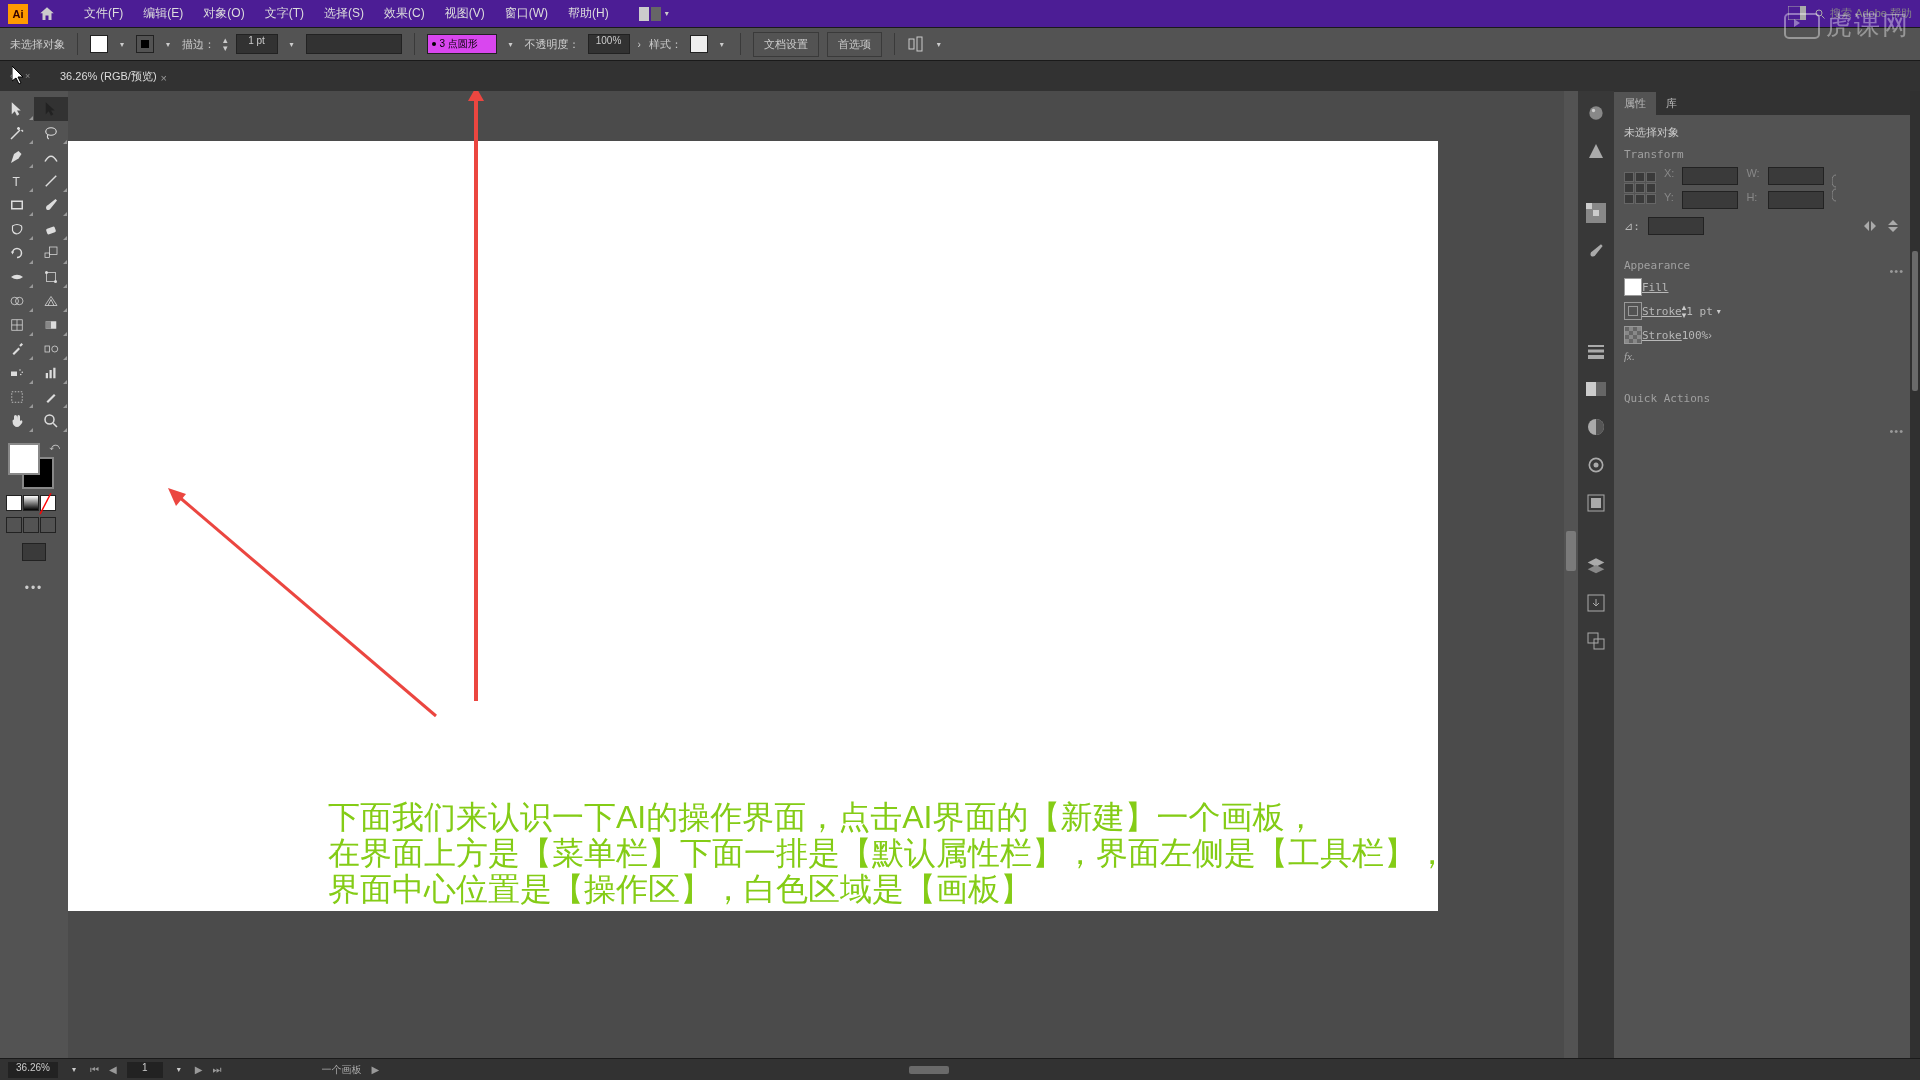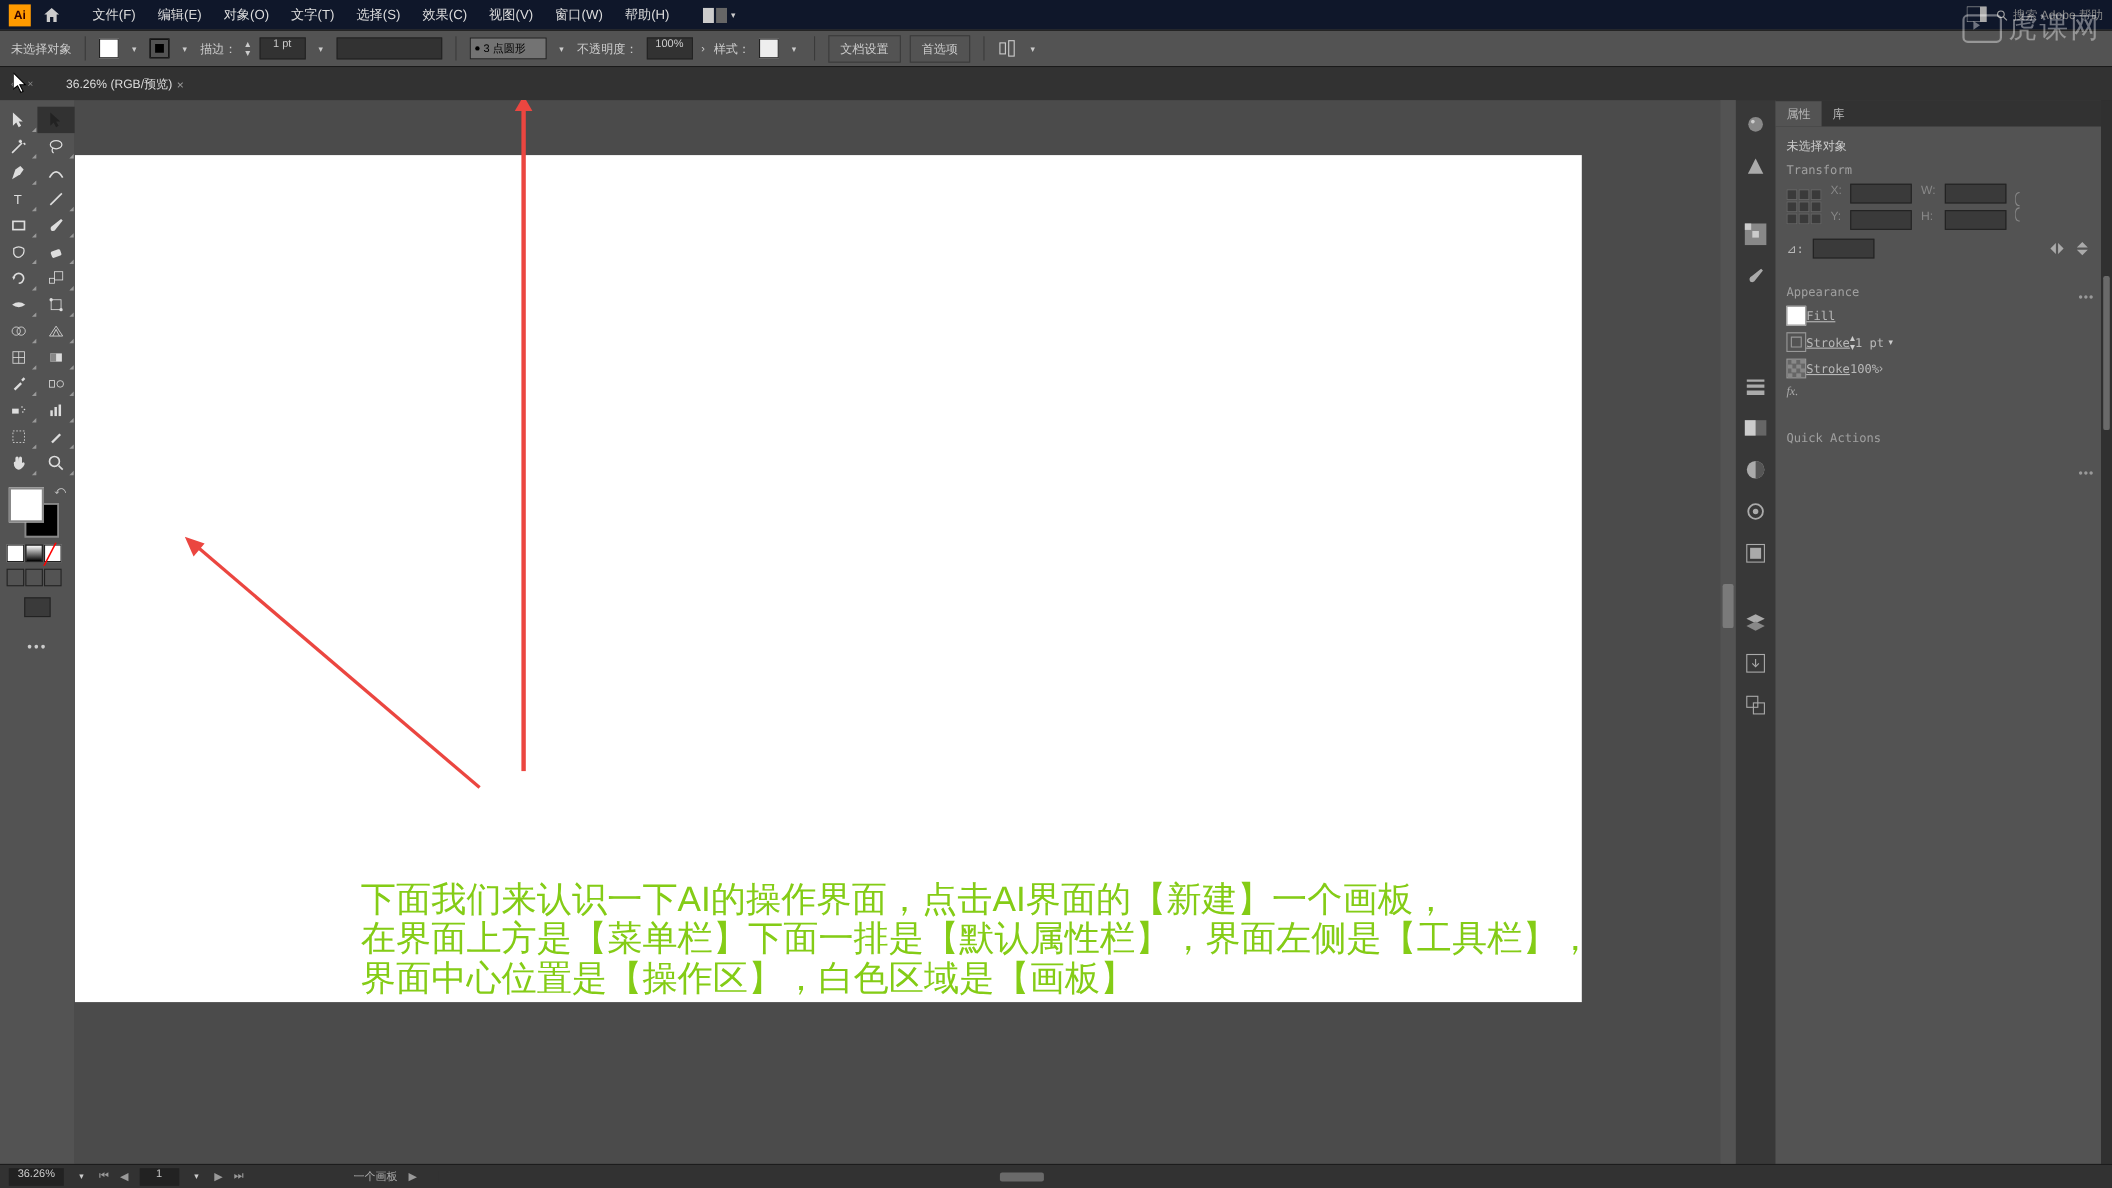--- a/index.html
+++ b/index.html
@@ -1,35 +1,35 @@
 <!DOCTYPE html>
 <html><head>
 <meta charset="utf-8">
 <style>
 * { margin: 0; padding: 0; box-sizing: border-box; font-family: "Microsoft YaHei", sans-serif; }
 body { background: #323232; color: #ccc; font-size: 12px; overflow: hidden; width: 1920px; height: 1080px; }
-.menubar { height: 27px; background: #0f172a; display: flex; align-items: center; padding: 0 8px; }
+.menubar { height: 27px; background: #4c1d95; display: flex; align-items: center; padding: 0 8px; }
 .ai-logo { width: 20px; height: 20px; background: #ff9a00; display: flex; align-items: center; justify-content: center; color: #330000; font-weight: bold; font-size: 11px; margin-right: 10px; }
 .home-icon { width: 18px; height: 18px; margin-right: 18px; cursor: pointer; }
 .menu-item { padding: 0 10px; cursor: pointer; color: #ddd; }
 .right-menu { margin-left: auto; display: flex; gap: 8px; }
 .search-box { display: flex; align-items: center; gap: 4px; color: #888; font-size: 11px; }
 .watermark { position: absolute; top: 8px; right: 10px; font-size: 26px; color: rgba(255,255,255,0.4); font-weight: 300; letter-spacing: 2px; display: flex; align-items: center; gap: 6px; }
 .watermark-box { width: 36px; height: 26px; border: 2px solid rgba(255,255,255,0.4); border-radius: 5px; position: relative; }
 .watermark-box::after { content: ""; position: absolute; left: 8px; top: 4px; border-left: 6px solid rgba(255,255,255,0.4); border-top: 4px solid transparent; border-bottom: 4px solid transparent; }
 
 .optionsbar { height: 34px; background: #535353; border-top: 1px solid #1a1a1a; border-bottom: 1px solid #1a1a1a; display: flex; align-items: center; padding: 0 10px; gap: 8px; }
 .opt-label { color: #ccc; font-size: 11px; }
 .swatch { width: 18px; height: 18px; border: 1px solid #222; }
 .drop-btn { width: 12px; height: 18px; display: flex; align-items: center; justify-content: center; cursor: pointer; }
 .drop-btn::after { content: "▾"; font-size: 8px; color: #ccc; }
 .sep { width: 1px; height: 22px; background: #3a3a3a; margin: 0 4px; }
 .stroke-input { width: 42px; height: 20px; background: #323232; border: 1px solid #222; color: #ccc; text-align: center; font-size: 10px; }
 .wide-input { width: 96px; height: 20px; background: #323232; border: 1px solid #222; }
-.brush-display { width: 70px; height: 20px; background: #737373; border: 1px solid #222; display: flex; align-items: center; gap: 4px; padding: 0 4px; color: #000; font-size: 10px; }
+.brush-display { width: 70px; height: 20px; background: #d946ef; border: 1px solid #222; display: flex; align-items: center; gap: 4px; padding: 0 4px; color: #000; font-size: 10px; }
 .brush-dot { width: 4px; height: 4px; background: #000; border-radius: 50%; }
 .opt-btn { padding: 4px 10px; background: #535353; border: 1px solid #3a3a3a; color: #ccc; cursor: pointer; font-size: 11px; }
 
 .tabbar { height: 30px; background: #323232; display: flex; align-items: center; padding-left: 10px; }
 .tab { padding: 6px 12px; color: #ddd; font-size: 11px; display: flex; align-items: flex-end; gap: 4px; }
 .tab-close { cursor: pointer; color: #999; }
 
 .main { display: flex; height: calc(1080px - 27px - 34px - 30px - 22px); }
 .toolbar { width: 68px; background: #535353; display: flex; flex-direction: column; padding-top: 6px; }
 .tool-row { display: flex; }

